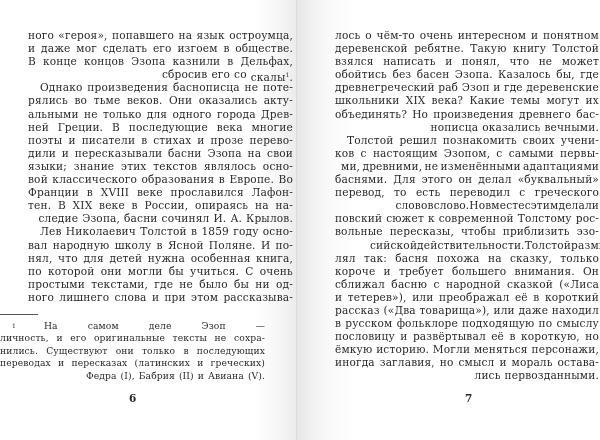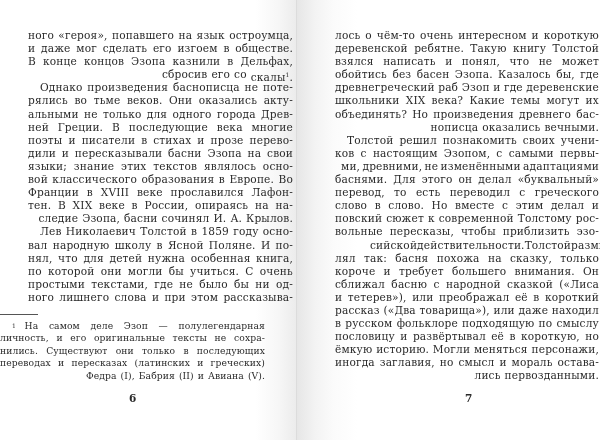--- a/index.html
+++ b/index.html
@@ -242,21 +242,20 @@
     </div>
   <div class="footnote-rule"></div>
   <div class="footnote" id="footnote-body">
       <div class="jl indent" style="height: 12.4px; line-height: 12.4px;">
         <sup style="margin-right: -2px;">1</sup>
         <span>На</span>
         <span>самом</span>
         <span>деле</span>
         <span>Эзоп</span>
         <span>—</span>
-        <span>полулегендарная</span>
       </div>
       <div class="jl" style="height: 12.4px; line-height: 12.4px;">
         <span>личность,</span>
         <span>и</span>
         <span>его</span>
         <span>оригинальные</span>
         <span>тексты</span>
         <span>не</span>
         <span>сохра-</span>
       </div>
@@ -294,21 +293,21 @@
 <div class="page page-right" style="left:297px;">
 </div>
 <div class="text right-text" id="right-body">
     <div class="jl" style="height: 13.1px; line-height: 13.1px;">
       <span>лось</span>
       <span>о</span>
       <span>чём-то</span>
       <span>очень</span>
       <span>интересном</span>
       <span>и</span>
-      <span>короткую</span>
+      <span>понятном</span>
     </div>
     <div class="jl" style="height: 13.1px; line-height: 13.1px;">
       <span>деревенской</span>
       <span>ребятне.</span>
       <span>Такую</span>
       <span>книгу</span>
       <span>Толстой</span>
     </div>
     <div class="jl" style="height: 13.1px; line-height: 13.1px;">
       <span>взялся</span>
@@ -389,21 +388,21 @@
       <span>«буквальный»</span>
     </div>
     <div class="jl" style="height: 13.1px; line-height: 13.1px;">
       <span>перевод,</span>
       <span>то</span>
       <span>есть</span>
       <span>переводил</span>
       <span>с</span>
       <span>греческого</span>
     </div>
-    <div class="jl" style="height: 13.1px; line-height: 13.1px;">
+    <div class="jl" style="height: 13.1px; line-height: 13.1px; justify-content: flex-end;">
       <span>слово</span>
       <span>в</span>
       <span>слово.</span>
       <span>Но</span>
       <span>вместе</span>
       <span>с</span>
       <span>этим</span>
       <span>делал</span>
       <span>и</span>
     </div>

